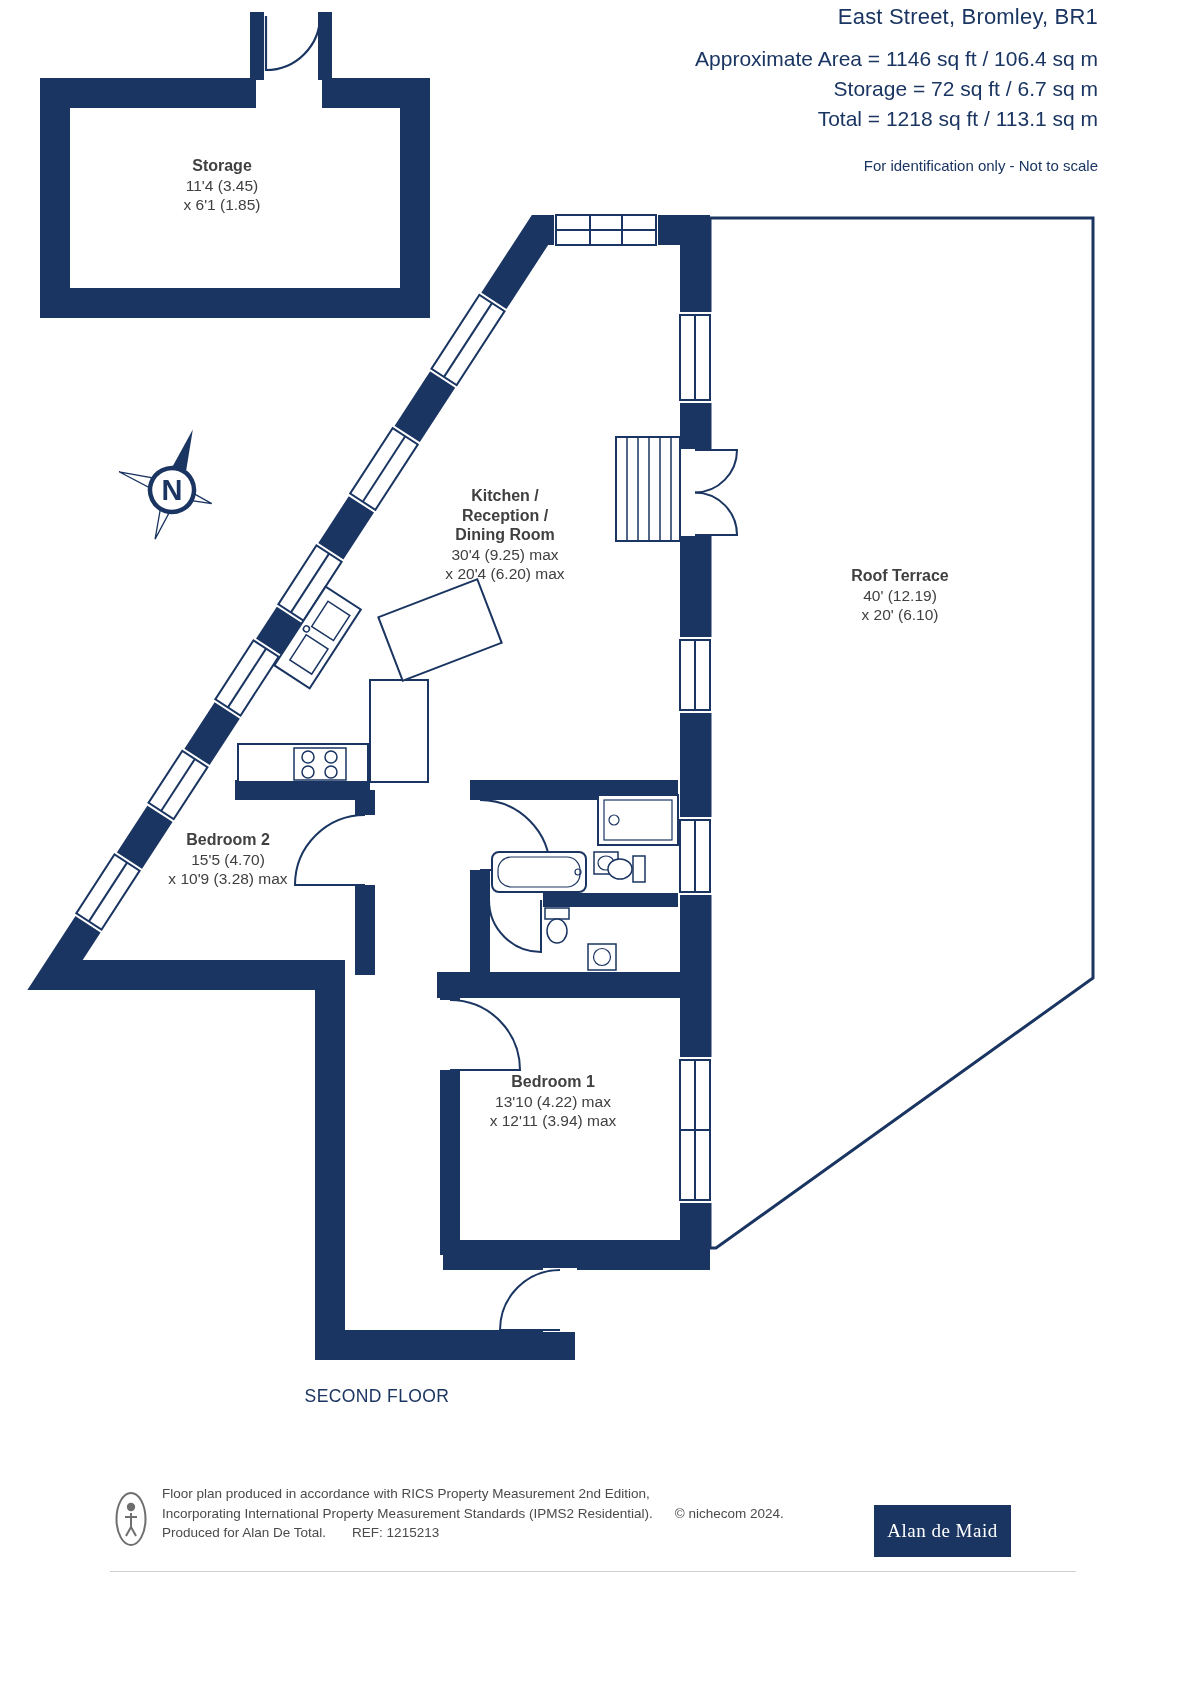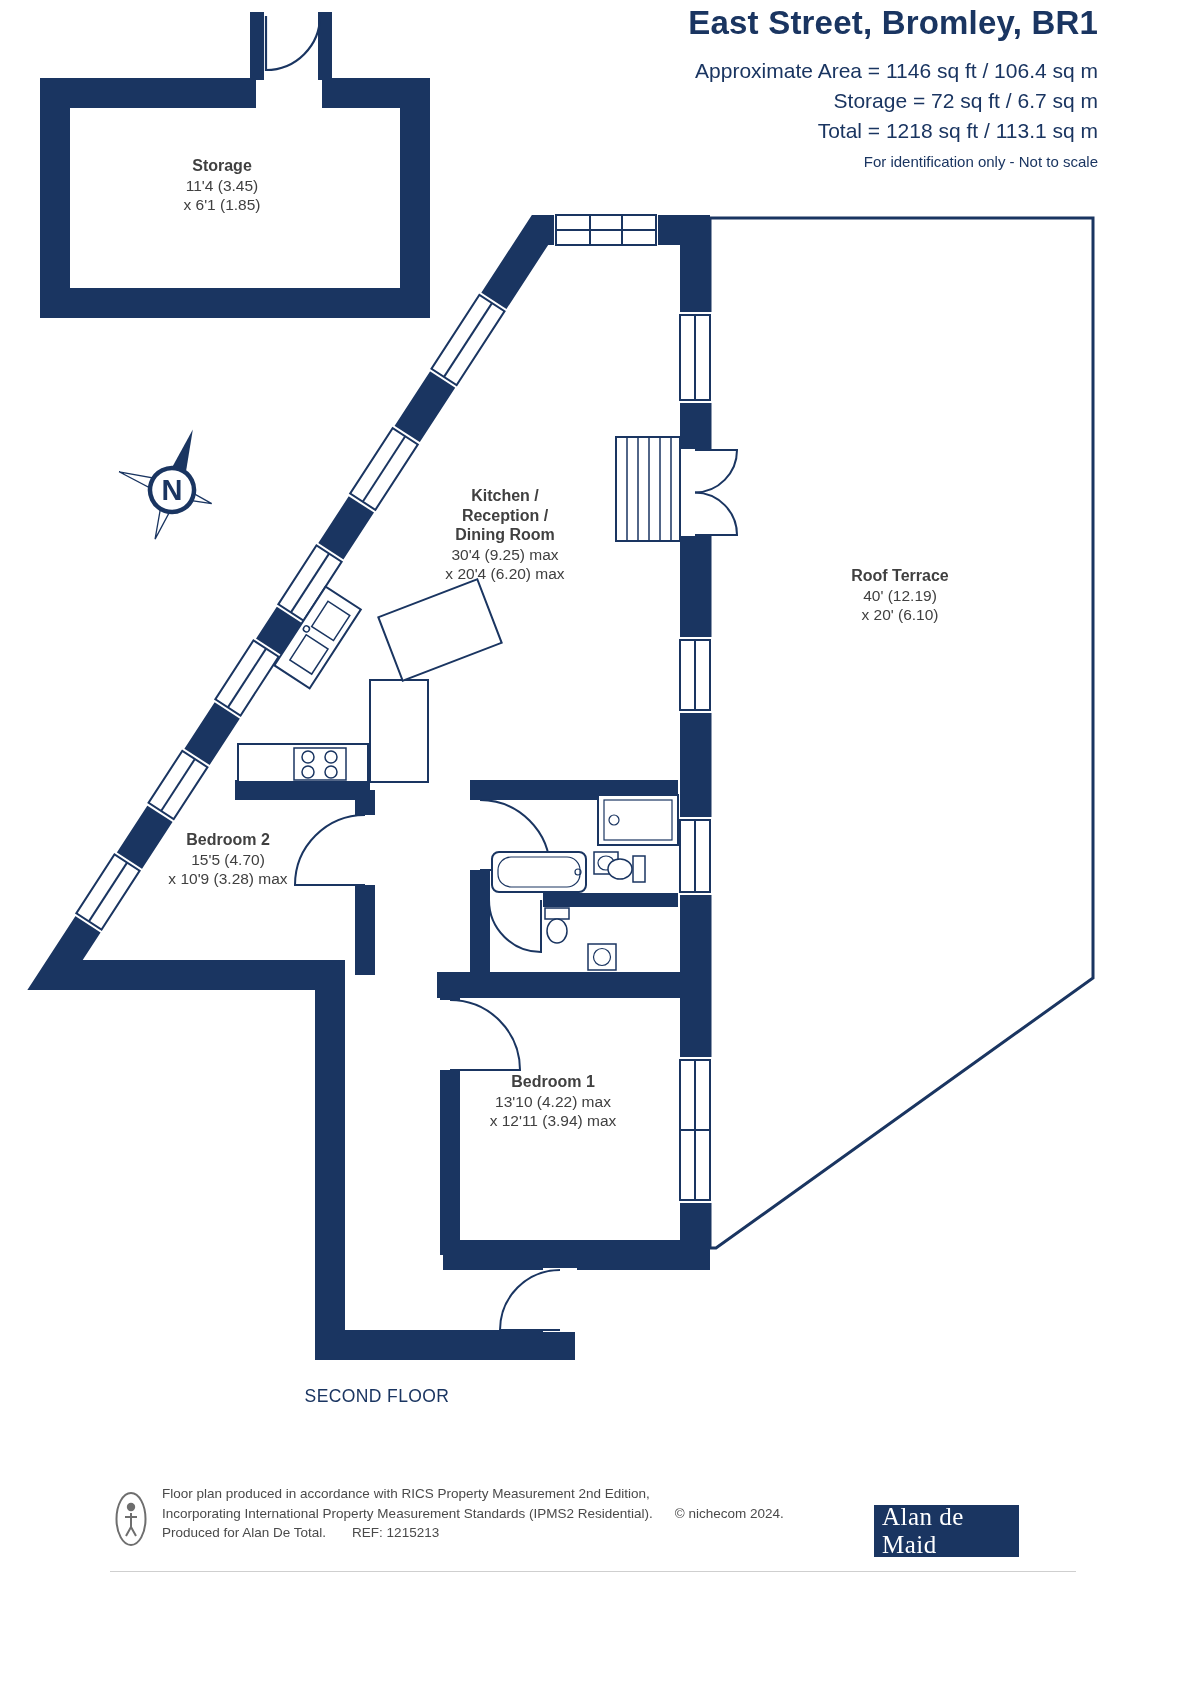--- a/index.html
+++ b/index.html
@@ -1,32 +1,32 @@
 <!DOCTYPE html>
 <html><head>
 <meta charset="utf-8">
 <style>
   html,body{margin:0;padding:0;background:#fff;}
   .page{position:relative;width:1184px;height:1681px;background:#fff;overflow:hidden;
         font-family:"Liberation Sans",sans-serif;color:#1a3561;}
   svg{position:absolute;left:0;top:0;}
   .hdr{position:absolute;top:4px;right:86px;text-align:right;}
-  .hdr .title{font-size:33px;font-weight:bold;letter-spacing:0.2px;margin:0 0 14px 0;}
+  .hdr .title{font-size:22px;font-weight:normal;letter-spacing:0.2px;margin:0 0 14px 0;}
   .hdr .area{font-size:21px;line-height:30px;}
-  .hdr .disc{font-size:15px;margin-top:7px;}
+  .hdr .disc{font-size:15px;margin-top:23px;}
   .room-label{position:absolute;text-align:center;font-size:15.5px;line-height:19.5px;color:#404040;}
   .room-label .name{font-weight:bold;font-size:16px;}
   .floor-label{position:absolute;left:257px;top:1386px;width:240px;text-align:center;
                font-weight:normal;font-size:17.5px;letter-spacing:0.4px;}
   .footer{position:absolute;left:162px;top:1484px;font-size:13.5px;line-height:19.5px;color:#4a4a4a;}
   .footer .cr{margin-left:22px;text-align:right;}
   .footer .ref{margin-left:26px;}
   .brand{position:absolute;left:874px;top:1505px;width:137px;height:52px;background:#1a3561;
          color:#fff;display:flex;align-items:center;justify-content:center;
-         font-family:"Liberation Serif",serif;font-size:25px;letter-spacing:0.5px;padding-left:8px;}
+         font-family:"Liberation Serif",serif;font-size:19px;letter-spacing:0.5px;}
   .divider{position:absolute;left:110px;top:1571px;width:966px;height:1px;background:#cfcfcf;}
 </style>
 </head>
 <body>
 
 <div class="page">
 
   <svg width="1184" height="1681" viewBox="0 0 1184 1681">
 
     <g>

